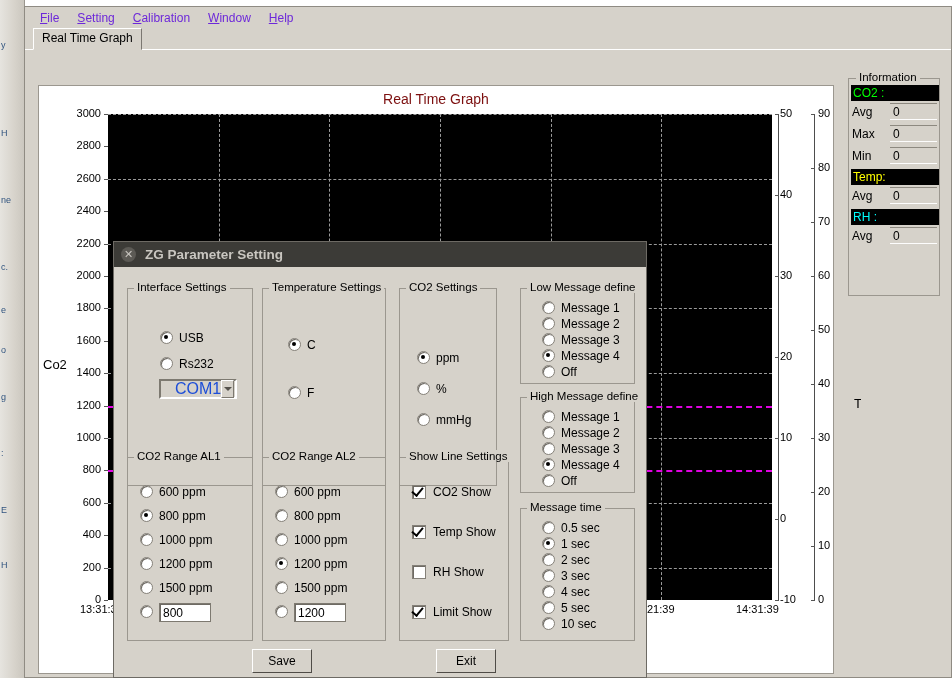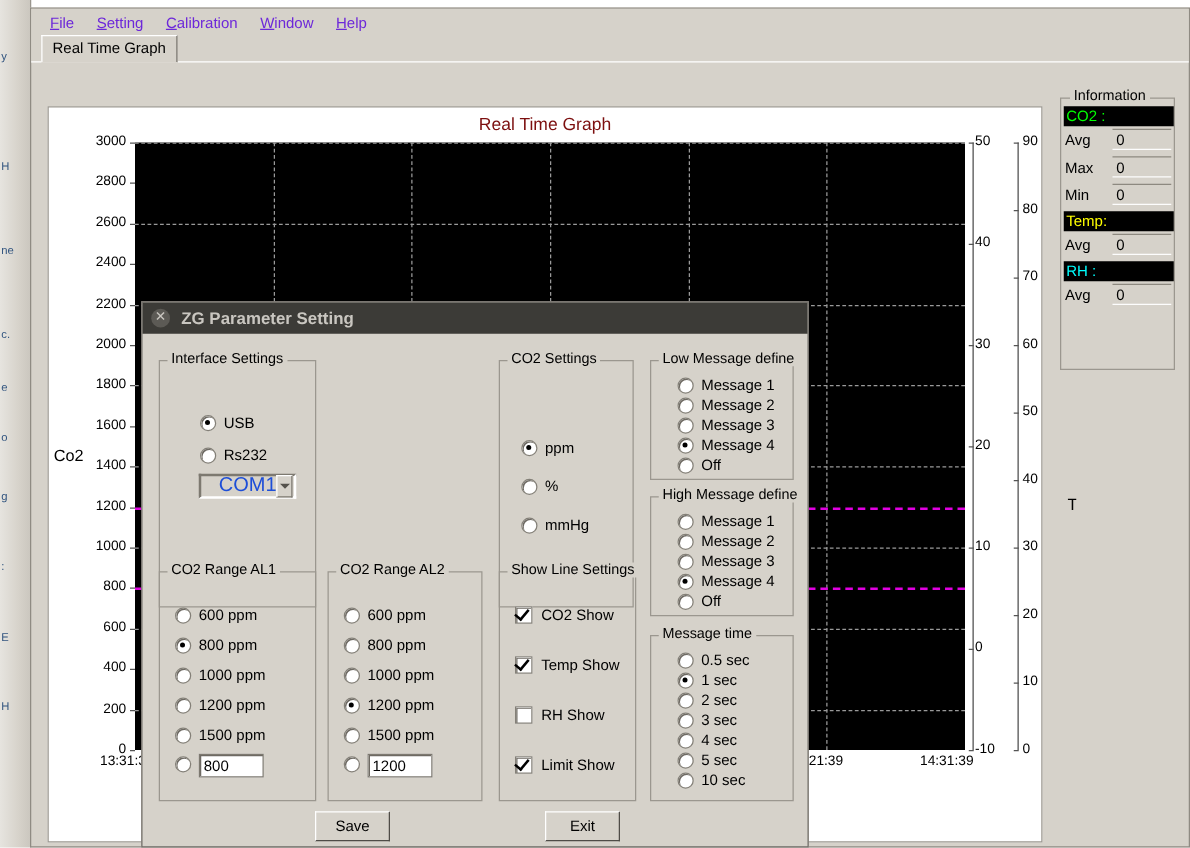--- a/index.html
+++ b/index.html
@@ -62,21 +62,21 @@
   
   #dialog{position:absolute;left:113px;top:241px;width:534px;height:437px;
           background:#d6d2ca;border:1px solid #6d6a64;box-sizing:border-box;}
   #dlgtitle{height:25px;background:#3c3b37;display:flex;align-items:center;padding-left:7px;}
   #dlgtitle .dicon{width:15px;height:15px;border-radius:50%;background:#5c5a55;color:#c9c6c0;font-size:11px;
         display:flex;align-items:center;justify-content:center;margin-right:9px;line-height:1;}
   #dlgtitle .dtitle{color:#c9c6c0;font-size:13.5px;font-weight:bold;}
   #dlgbody{position:absolute;left:0;top:25px;right:0;bottom:0;}
   .fs{position:absolute;border:1px solid #9b978f;box-sizing:border-box;}
   .fs>.legend{position:absolute;top:-8px;left:6px;background:#d6d2ca;padding:0 3px;font-size:11.5px;color:#000;white-space:nowrap;}
-  .opt{position:absolute;display:flex;align-items:flex-end;font-size:12px;color:#000;white-space:nowrap;}
+  .opt{position:absolute;display:flex;align-items:flex-start;font-size:12px;color:#000;white-space:nowrap;}
   .radio{width:11px;height:11px;border-radius:50%;background:#fff;
          border:1px solid #848078;box-shadow:inset 1px 1px 0 #6e6a63, inset -1px -1px 0 #ffffff;
          margin-right:6px;flex:0 0 auto;position:relative;}
   .radio.on::after{content:"";position:absolute;left:3px;top:3px;width:4px;height:4px;border-radius:50%;background:#000;}
   .chk{width:12px;height:12px;background:#fff;border:1px solid #848078;
        box-shadow:inset 1px 1px 0 #6e6a63;margin-right:7px;flex:0 0 auto;position:relative;}
   .chk.on::after{content:"";position:absolute;left:1px;top:-1px;width:5px;height:9px;
        border:solid #000;border-width:0 2px 2px 0;transform:rotate(40deg);}
   .txtin{position:absolute;background:#fff;border:1px solid #7d7970;
          box-shadow:inset 1px 1px 0 #6e6a63;font-size:12px;padding:1px 3px;box-sizing:border-box;
@@ -263,22 +263,33 @@
           <span>Rs232</span>
         </div>
         <div class="combo" style="left:31px;top:90px;width:78px;">
           <span class="ctext">COM1</span>
           <span class="carrow">
               <i></i>
             </span>
         </div>
       </div>
 
-
-      <div class="fs" style="left:285px;top:21px;width:108px;height:198px;">
+      <div class="fs" style="left:148px;top:21px;width:124px;height:198px;">
+        <span class="legend">Temperature Settings</span>
+        <div class="opt" style="left:25px;top:49px;">
+          <span class="radio on"></span>
+          <span>C</span>
+        </div>
+        <div class="opt" style="left:25px;top:97px;">
+          <span class="radio"></span>
+          <span>F</span>
+        </div>
+      </div>
+
+      <div class="fs" style="left:285px;top:21px;width:98px;height:198px;">
         <span class="legend">CO2 Settings</span>
         <div class="opt" style="left:17px;top:62px;">
           <span class="radio on"></span>
           <span>ppm</span>
         </div>
         <div class="opt" style="left:17px;top:93px;">
           <span class="radio"></span>
           <span>%</span>
         </div>
         <div class="opt" style="left:17px;top:124px;">

